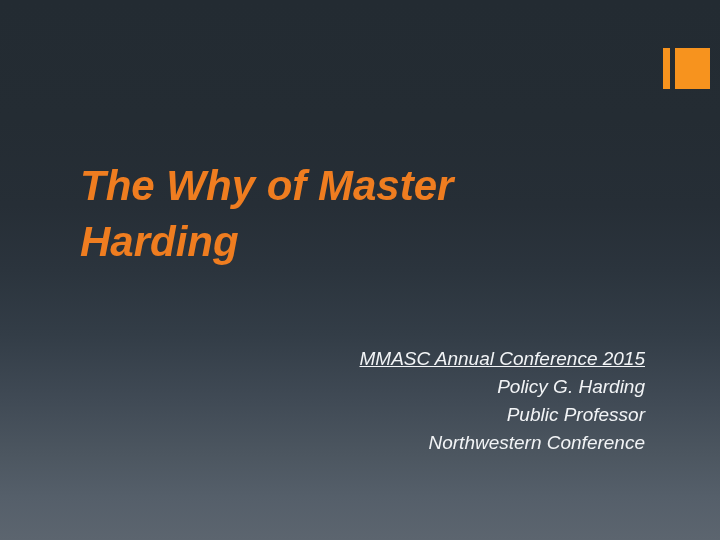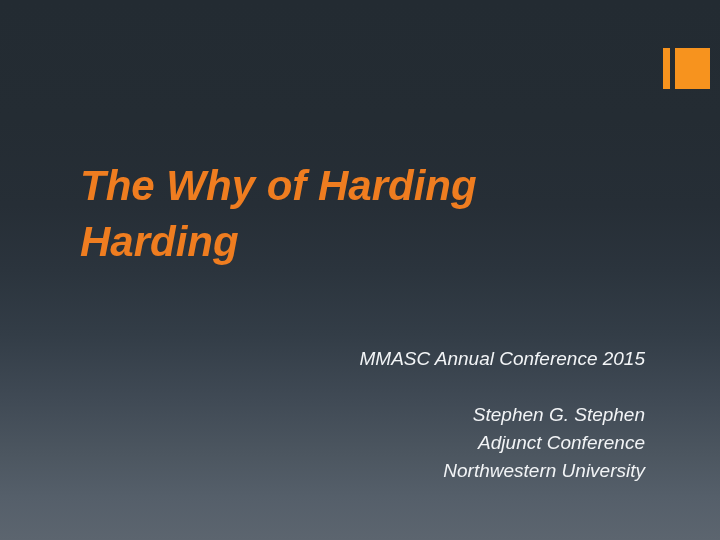--- a/index.html
+++ b/index.html
@@ -84,38 +84,38 @@
   }
   .subtitle-line {
     color: #f2f4f6;
     font-size: 19px;
     line-height: 28px;
     font-style: italic;
     font-weight: normal;
     white-space: nowrap;
   }
   .subtitle-line.spacer-after {
-    margin-bottom: 28px;
+    text-decoration: underline;
   }
 </style>
 </head>
 <body>
 
 <div class="slide">
 
   <div class="deco">
     <span class="deco-bar-thin"></span>
     <span class="deco-bar-wide"></span>
   </div>
 
   <div class="title-block">
-    <div class="title-line">The Why of Harding</div>
+    <div class="title-line">The Why of Master</div>
     <div class="title-line">Harding</div>
   </div>
 
   <div class="subtitle-block">
     <div class="subtitle-line spacer-after">MMASC Annual Conference 2015</div>
-    <div class="subtitle-line">Stephen G. Stephen</div>
-    <div class="subtitle-line">Adjunct Conference</div>
-    <div class="subtitle-line">Northwestern University</div>
+    <div class="subtitle-line">Policy G. Harding</div>
+    <div class="subtitle-line">Public Professor</div>
+    <div class="subtitle-line">Northwestern Conference</div>
   </div>
 
 </div>
 
 </body></html>

